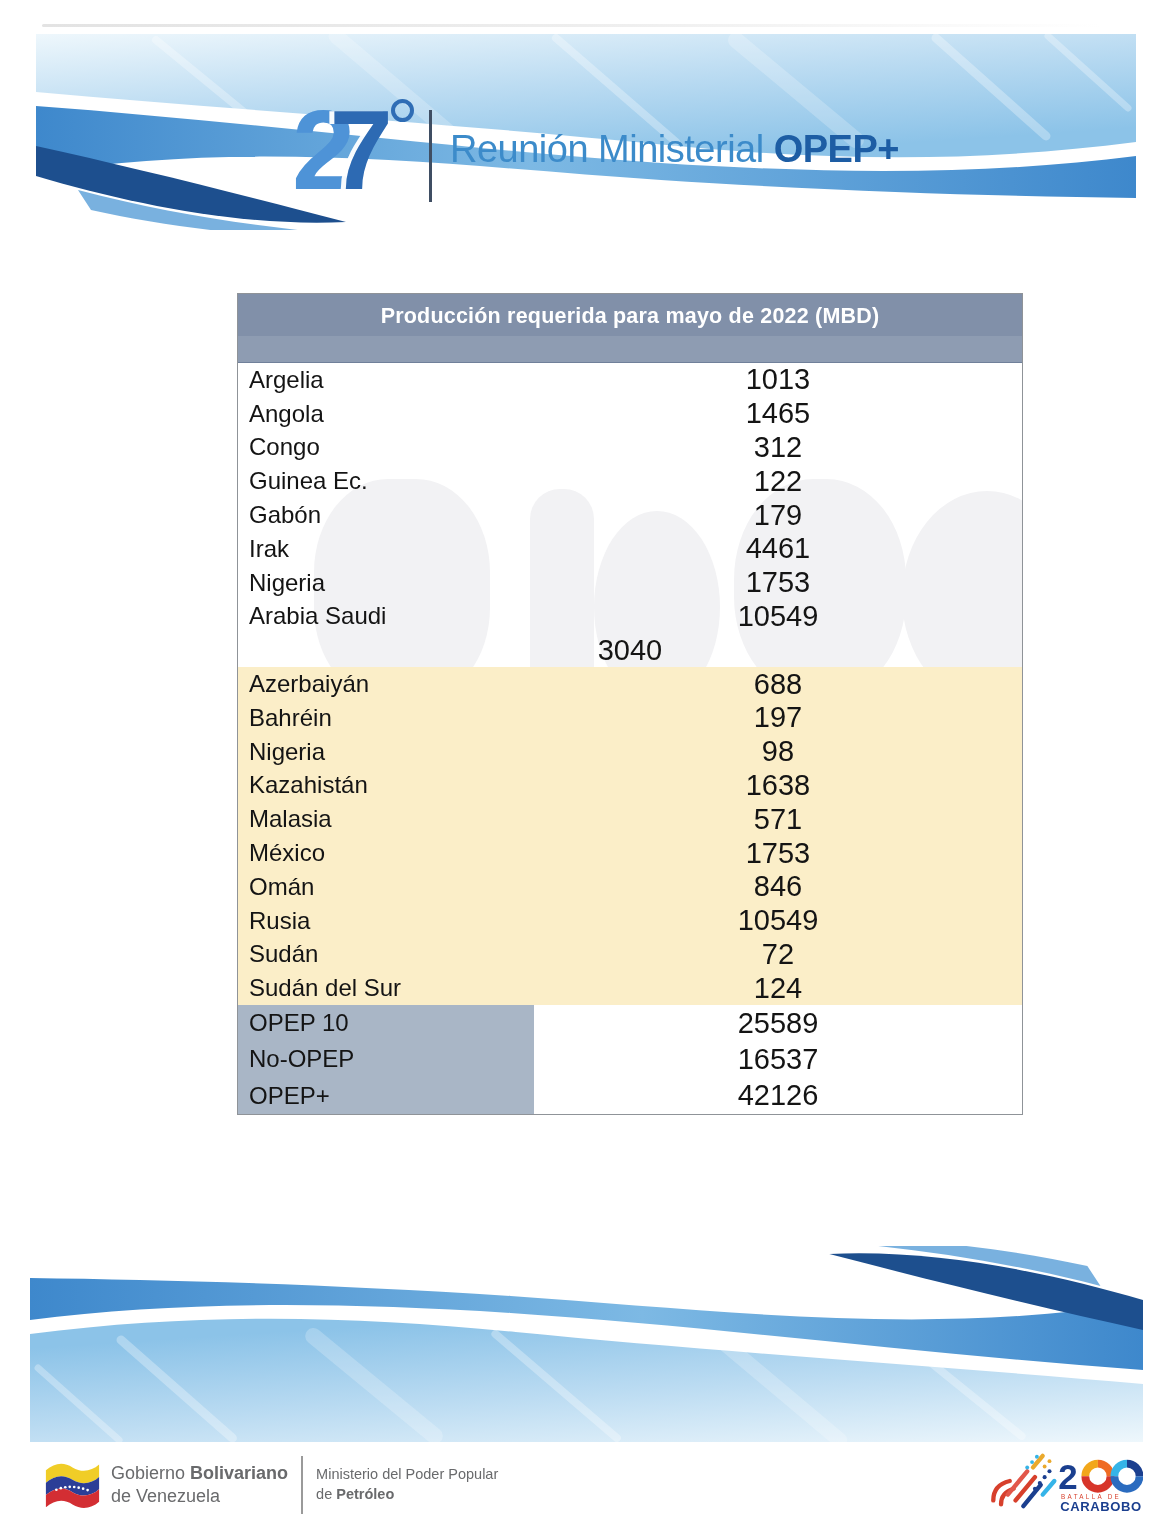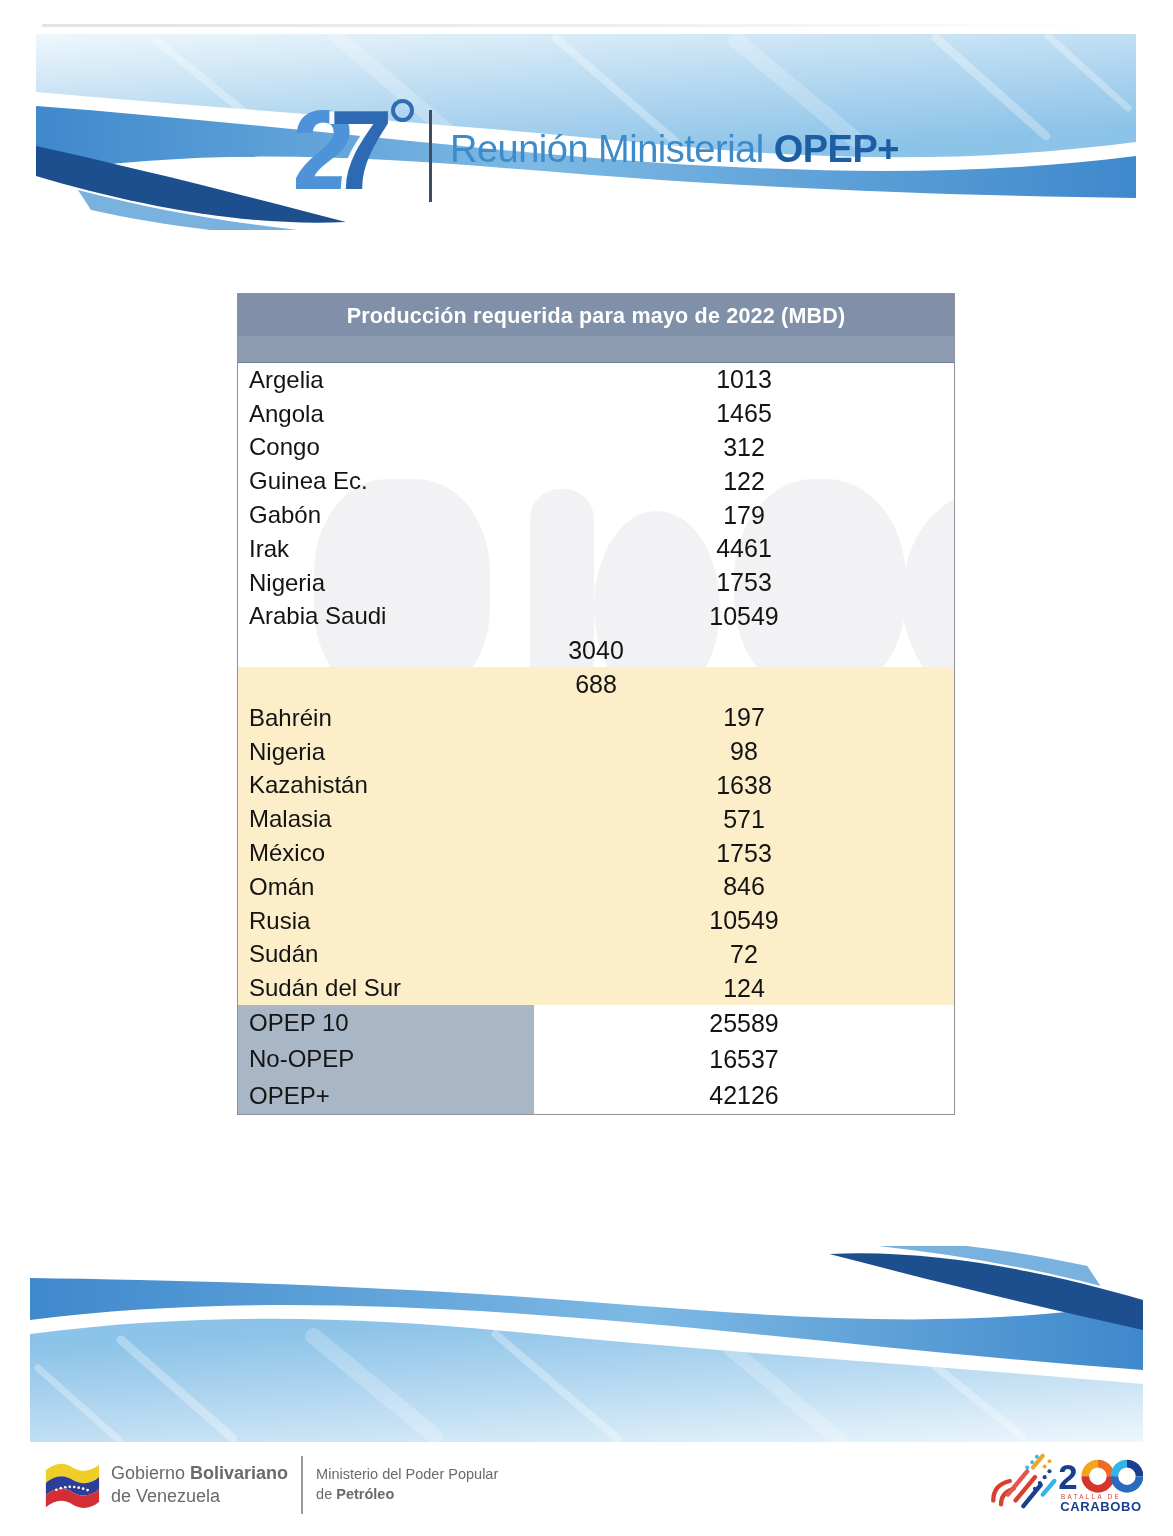--- a/index.html
+++ b/index.html
@@ -21,34 +21,34 @@
   .brand-number .n7{color:#2d6ab3;margin-left:-16px;text-shadow:-5px 0 0 rgba(255,255,255,.95);}
   .degree{position:absolute;left:391px;top:99px;width:15px;height:15px;border:4px solid #2f6db5;
           border-radius:50%;}
   .brand-bar{position:absolute;left:429px;top:110px;width:3px;height:92px;background:#3f4e63;}
   .brand-title{position:absolute;left:450px;top:128px;font-size:38px;letter-spacing:-.5px;
                white-space:nowrap;}
   .brand-title .t-reg{color:#3c8bca;}
   .brand-title .t-bold{color:#1d5da4;font-weight:bold;}
 
   
-  .table{position:absolute;left:237px;top:293px;width:718px;border:1.5px solid #8f9398;
+  .table{position:absolute;left:237px;top:293px;width:786px;border:1.5px solid #8f9398;
          background:#84cc16;box-sizing:border-box;}
   .t-header{height:69px;box-sizing:border-box;padding-top:10px;text-align:center;
             background:linear-gradient(180deg,#8190a9 0%,#8190a9 62%,#8e9cb2 62%,#8e9cb2 100%);
             border-bottom:1px solid #70809a;}
   .t-header span{color:#ffffff;font-weight:bold;font-size:21.5px;letter-spacing:.2px;}
   .t-body{position:relative;overflow:hidden;background:#fff;}
   .row{display:flex;align-items:center;height:33.8px;position:relative;z-index:1;}
   .row.nonopec{background:#fbeec8;}
   .row.summary{height:36.2px;background:#fff;}
   .c-label{width:296px;box-sizing:border-box;padding-left:11px;font-size:24px;color:#141414;
            height:100%;display:flex;align-items:center;}
   .row.summary .c-label{background:#a9b6c6;}
-  .c-value{flex:1;text-align:center;font-size:25px;color:#141414;}
+  .c-value{flex:1;text-align:center;font-size:29px;color:#141414;}
 
   
   .wm{position:absolute;background:#f2f2f4;z-index:0;}
   .wm-o1{left:76px;top:116px;width:176px;height:222px;border-radius:42%;}
   .wm-bar{left:292px;top:126px;width:64px;height:214px;border-radius:30px;}
   .wm-e1{left:356px;top:148px;width:126px;height:192px;border-radius:50%;}
   .wm-o2{left:496px;top:116px;width:172px;height:218px;border-radius:46%;}
   .wm-e2{left:664px;top:128px;width:170px;height:212px;border-radius:50%;}
 
   
@@ -142,20 +142,21 @@
         </div>
       <div class="row opec">
           <div class="c-label">Arabia Saudi</div>
           <div class="c-value">10549</div>
         </div>
       <div class="row opec">
           <div class="c-value">3040</div>
         </div>
 
       <div class="row nonopec">
+          <div class="c-label">Azerbaiyán</div>
           <div class="c-value">688</div>
         </div>
       <div class="row nonopec">
           <div class="c-label">Bahréin</div>
           <div class="c-value">197</div>
         </div>
       <div class="row nonopec">
           <div class="c-label">Nigeria</div>
           <div class="c-value">98</div>
         </div>

